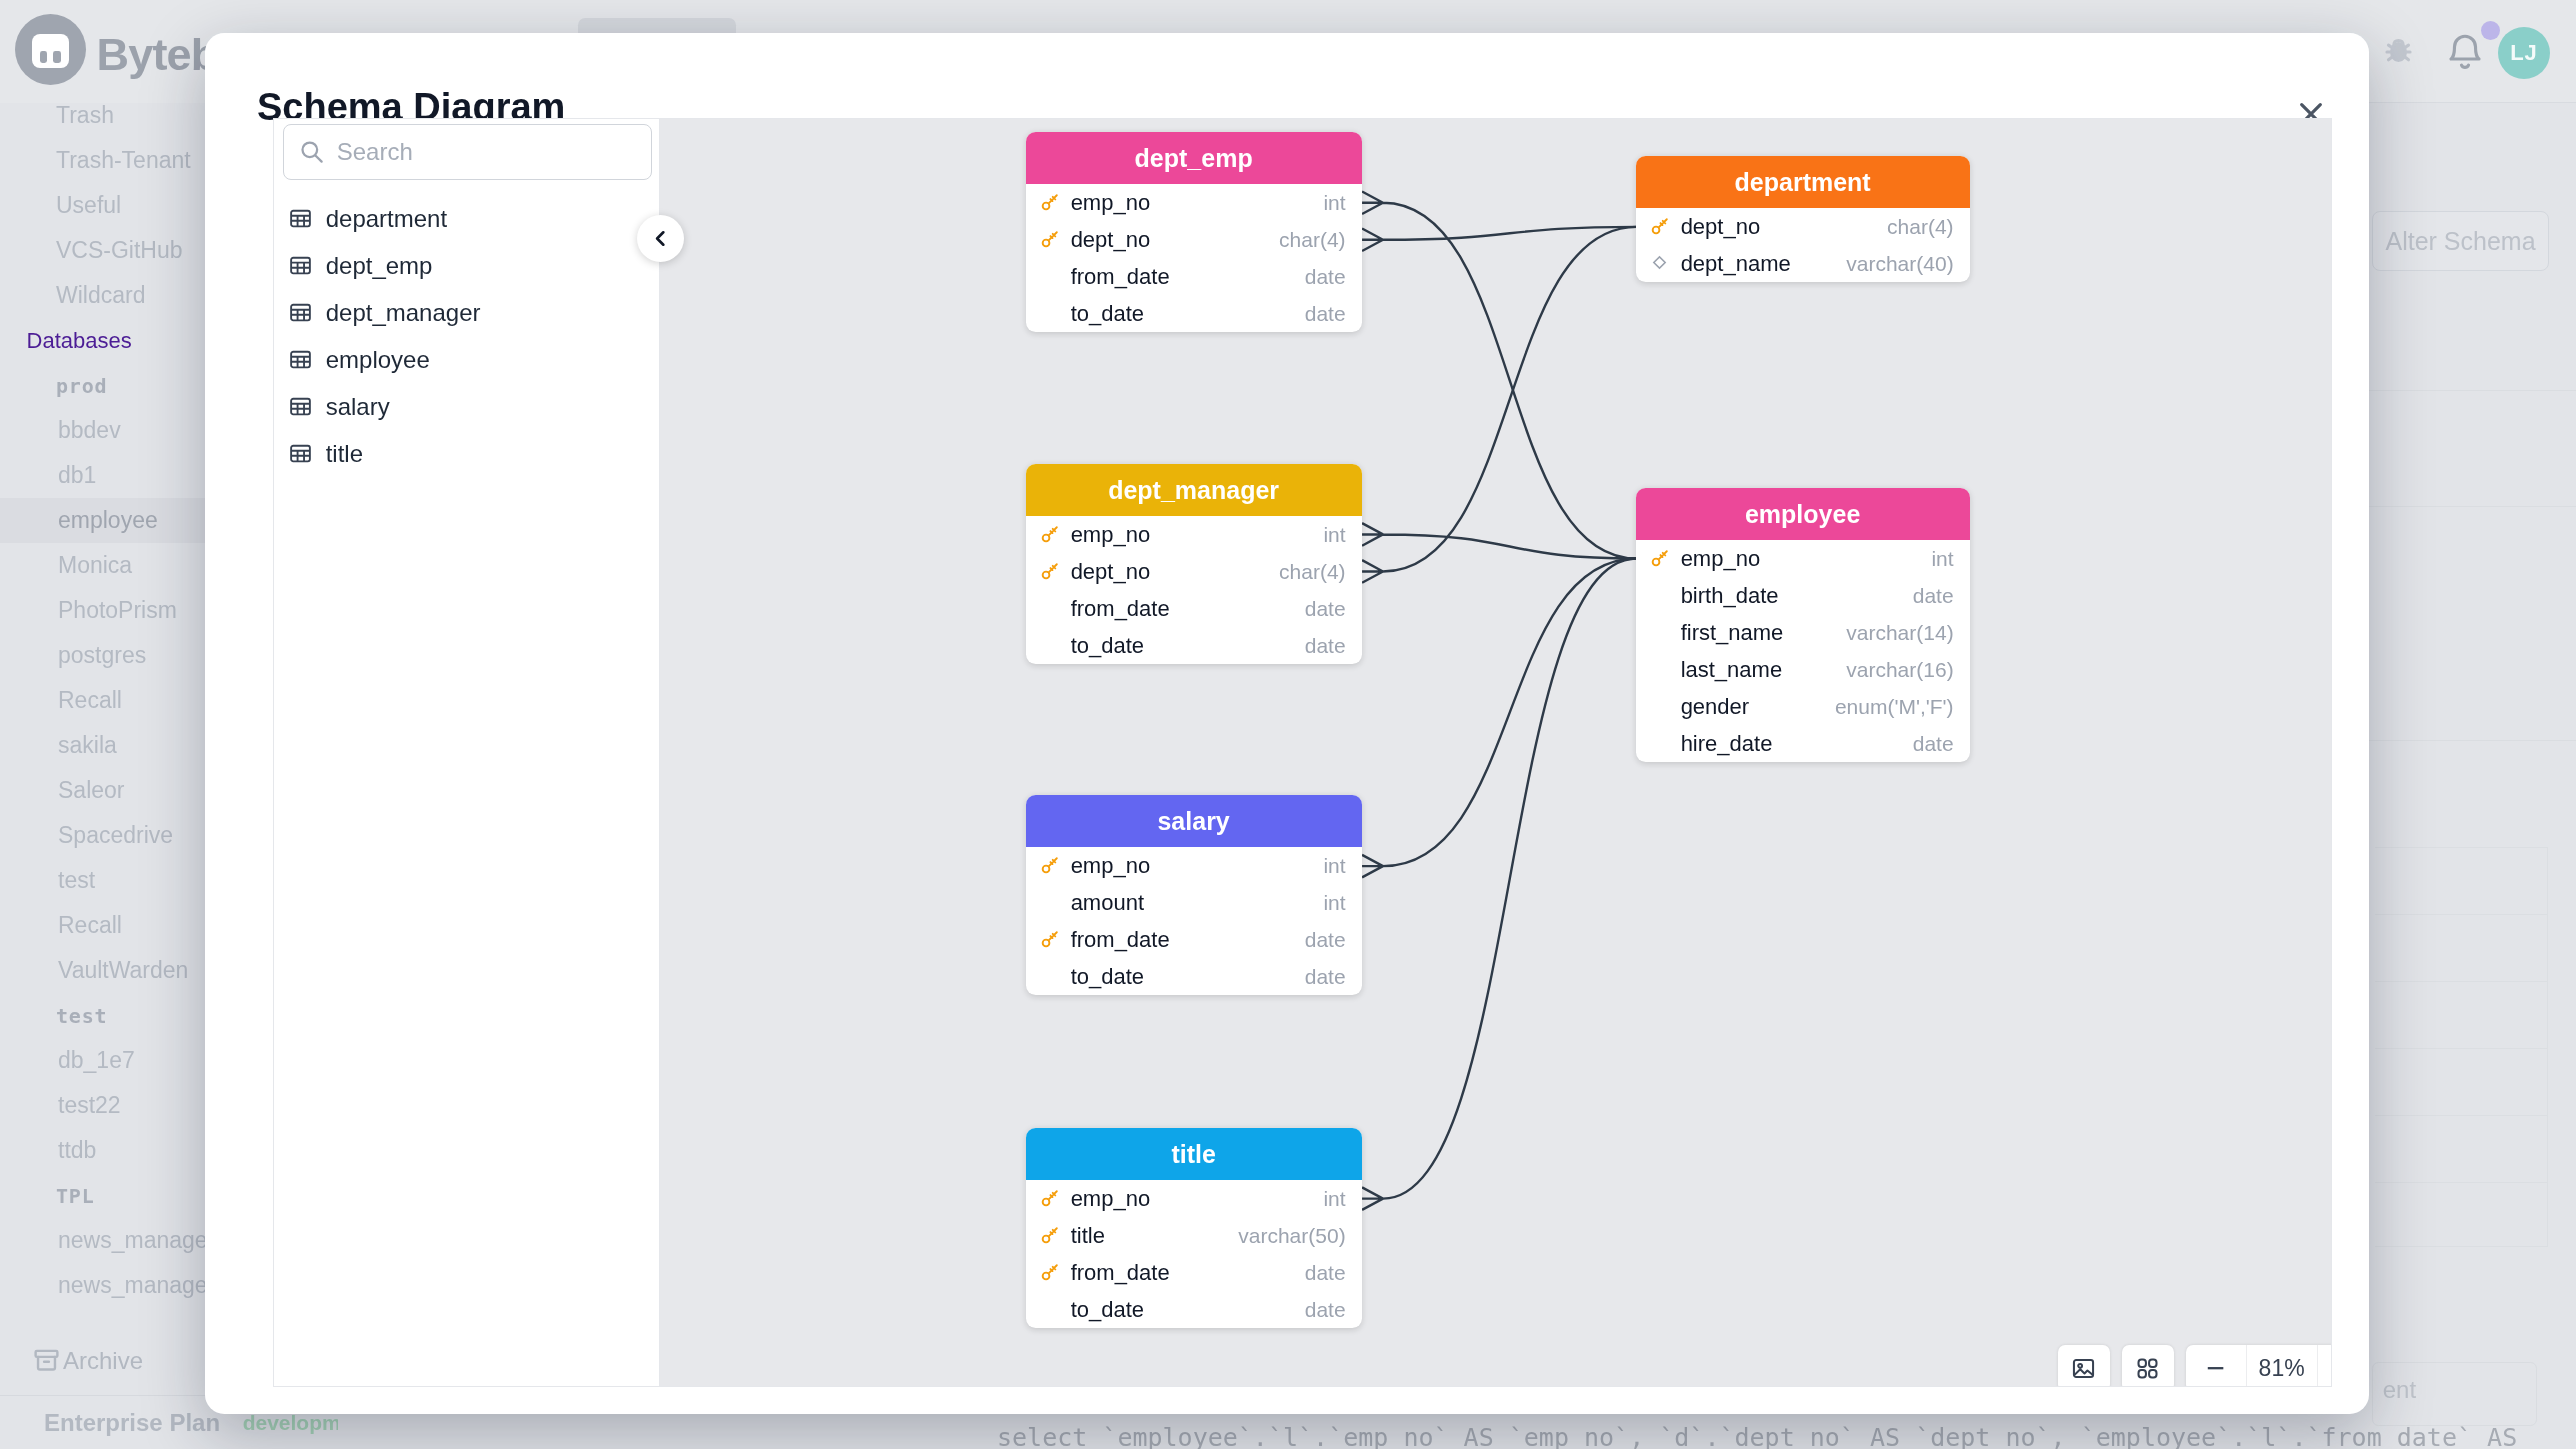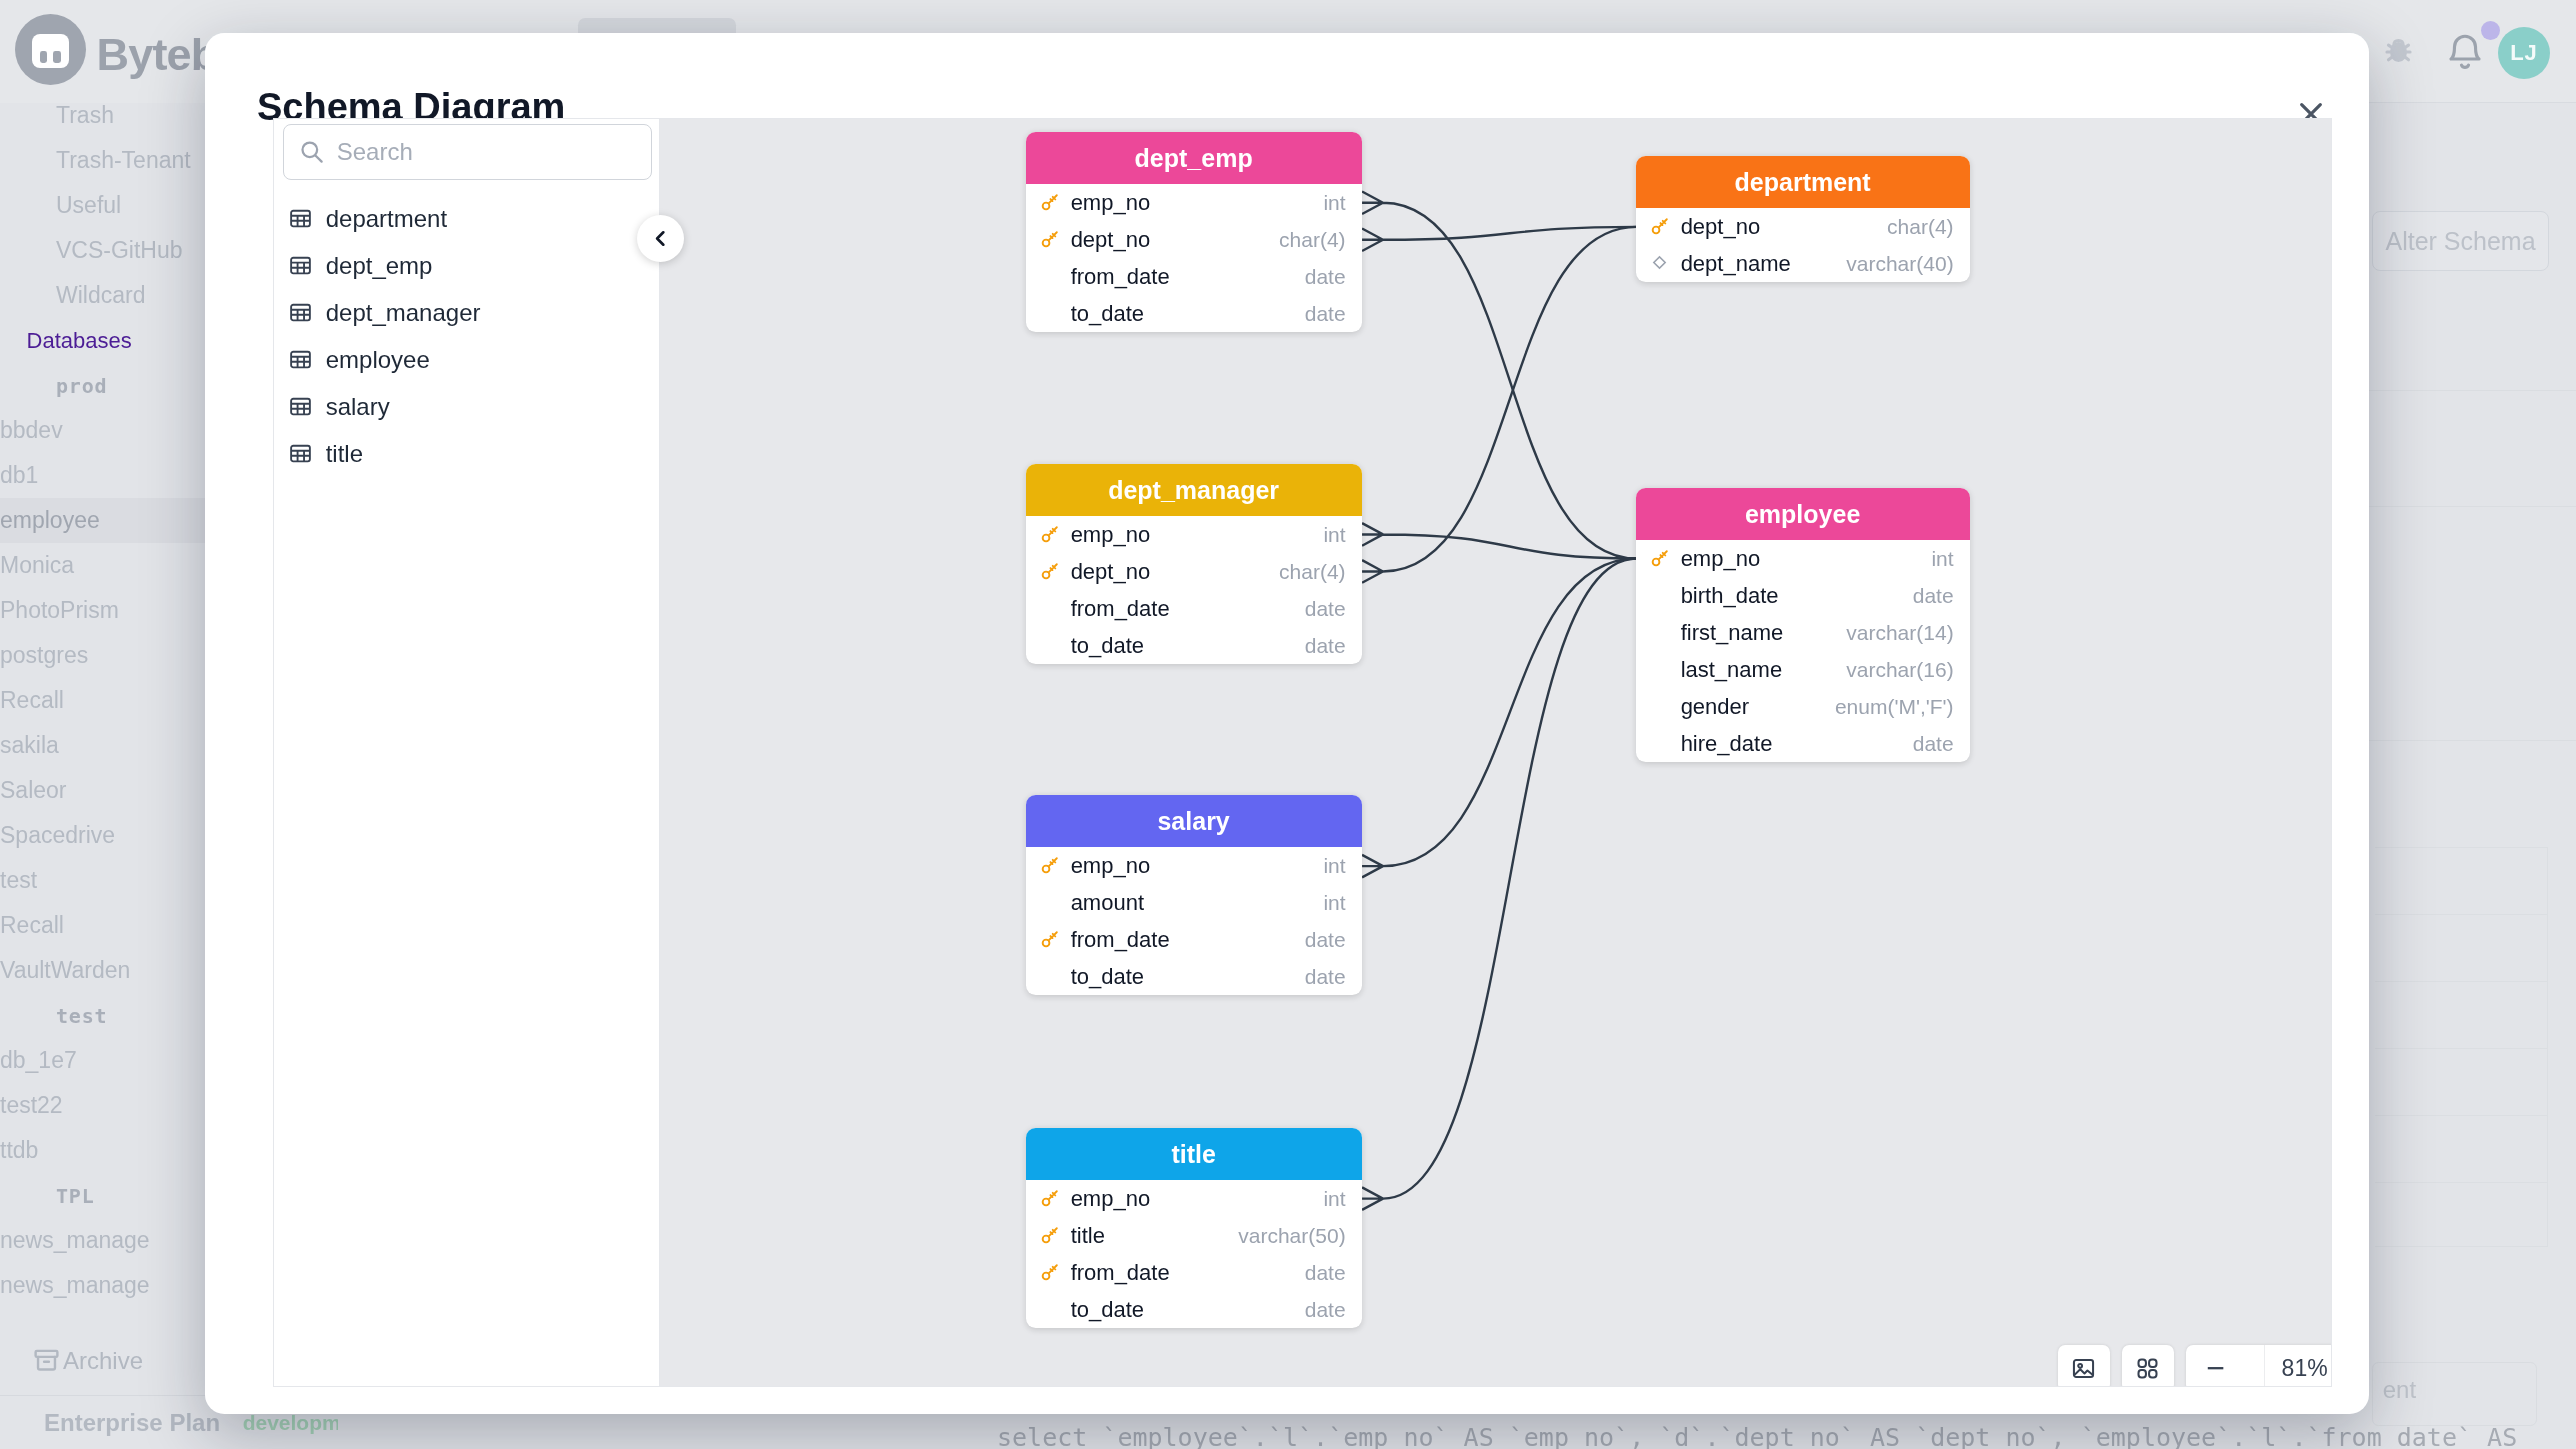--- a/index.html
+++ b/index.html
@@ -20,21 +20,21 @@
 
   .bd-bug { position:absolute; left:2380px; top:32px; }
   .bd-bell { position:absolute; left:2444px; top:31px; }
   .bd-bell-dot { position:absolute; left:2481px; top:21px; width:19.3px; height:19.3px; border-radius:50%; background:#BCB5E9; }
   .bd-avatar { position:absolute; left:2498px; top:26.6px; width:52px; height:52px; border-radius:50%; background:#8ACFC9; color:#F4FBFA; font-size:22px; font-weight:700; display:flex; align-items:center; justify-content:center; letter-spacing:0.8px; }
 
   .sidebar { position:absolute; left:0; top:93px; width:205px; overflow:hidden; }
   .sb-row { height:45px; display:flex; align-items:center; white-space:nowrap; overflow:hidden; color:#B4BAC3; font-size:23px; }
   .sb-row[data-lvl="0"] { padding-left:26.6px; }
   .sb-row[data-lvl="1"] { padding-left:56px; }
-  .sb-row[data-lvl="2"] { }
+  .sb-row[data-lvl="2"] { padding-left:58px; }
   .sb-row[data-kind="section"] { color:#4c1d95; font-size:22px; }
   .sb-row[data-kind="group"] { font-family:"DejaVu Sans Mono", monospace; font-weight:700; font-size:20px; color:#A9AFB9; letter-spacing:0.8px; }
   .sb-row[data-active="true"] { background:#DADCE1; color:#A0A6B0; }
 
   .bd-archive { position:absolute; left:32px; top:1338px; height:45px; display:flex; align-items:center; gap:2px; color:#B2B8C1; font-size:24px; }
   .bd-footer { position:absolute; left:0; top:1395px; width:338px; height:54px; border-top:0.8px solid #D6D9DE; display:flex; align-items:center; padding-left:44px; gap:11.3px; overflow:hidden; }
   .bd-plan { color:#B3B9C2; font-size:24px; font-weight:600; white-space:nowrap; }
   .bd-dev { color:#A5D2B6; font-size:21px; font-weight:600; white-space:nowrap; }
 
   .bd-alter { position:absolute; left:2372px; top:211px; width:177px; height:60px; border:1.6px solid #D3D7DD; border-radius:8px; display:flex; align-items:center; justify-content:center; color:#BCC1C9; font-size:25px; background:#E4E6EA; }
@@ -72,21 +72,21 @@
   .col-row[data-key="pk"] .key-ic { visibility:visible; }
   .col-row[data-key="idx"] .idx-ic { visibility:visible; }
   .col-name { font-size:22px; color:#111827; font-weight:500; }
   .col-type { margin-left:auto; font-size:21px; color:#9CA3AF; }
 
   .canvas-controls { position:absolute; left:1398px; top:1226px; display:flex; gap:12px; }
   .cbtn { width:52px; height:46px; background:#fff; border-radius:7.2px; box-shadow:0 0.8px 3.2px rgba(0,0,0,.12); display:flex; align-items:center; justify-content:center; cursor:pointer; }
   .zoom-group { display:flex; height:46px; background:#fff; border-radius:7.2px; box-shadow:0 0.8px 3.2px rgba(0,0,0,.12); overflow:hidden; }
   .zoom-group .seg { display:flex; align-items:center; justify-content:center; cursor:pointer; }
   .zoom-minus, .zoom-plus { width:60px; font-size:32px; color:#374151; }
-  .zoom-label { width:82px; font-size:23px; color:#374151; border-left:0.8px solid #ECEDEF; border-right:0.8px solid #ECEDEF;margin-left:18px; }
+  .zoom-label { width:72px; font-size:23px; color:#374151; border-left:0.8px solid #ECEDEF; border-right:0.8px solid #ECEDEF; }
 </style>
 </head>
 <body>
 
 <div class="backdrop">
   <div class="bd-header"></div>
   <div class="bd-header-line"></div>
 
   <div class="logo-wrap">
     <div class="logo-circle">

